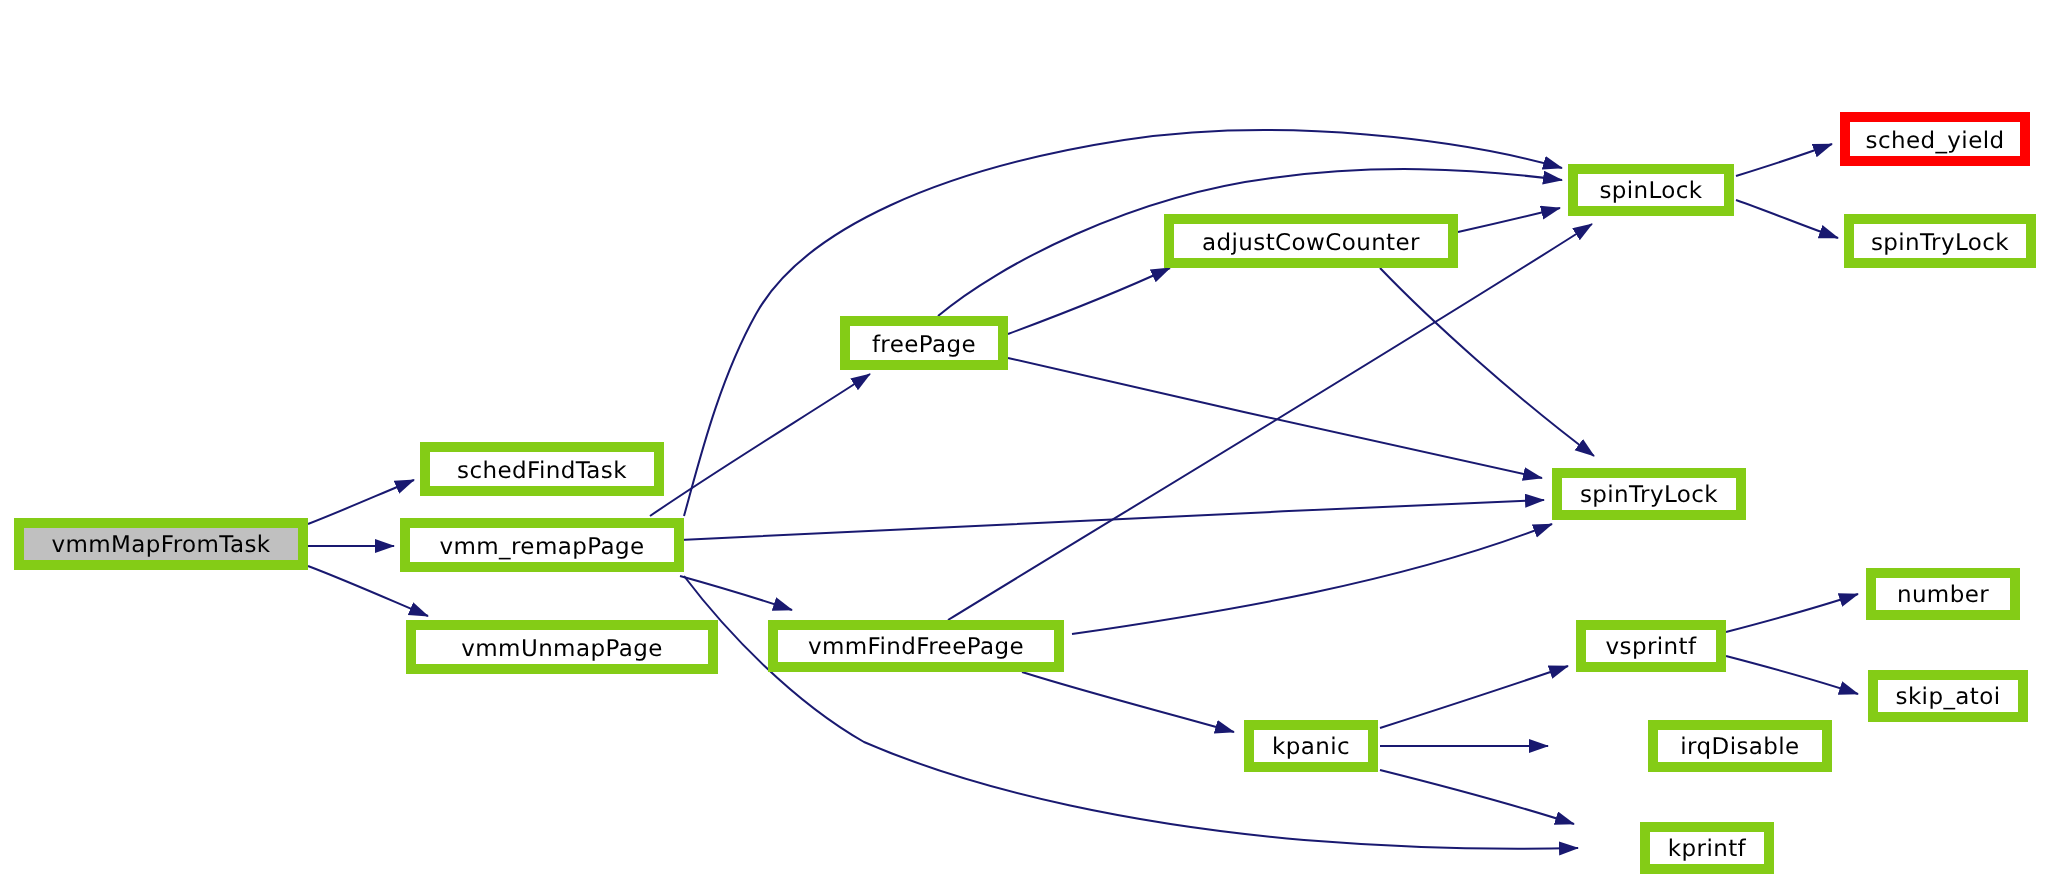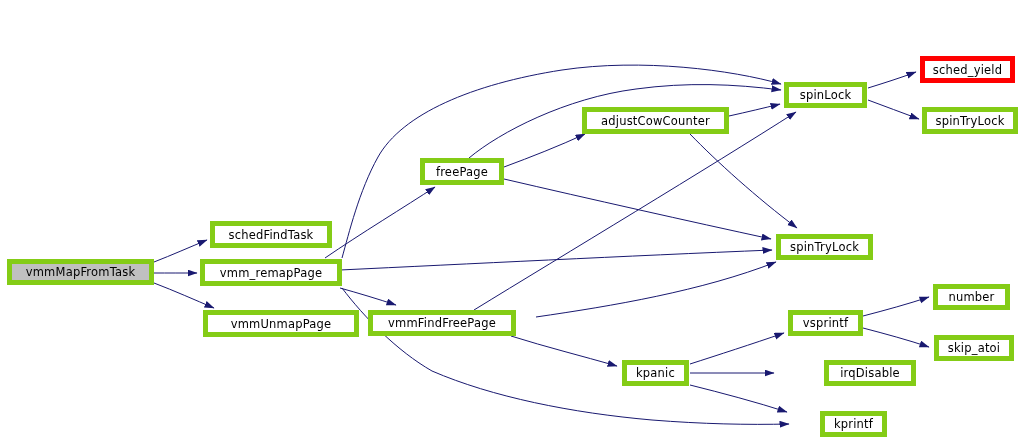--- a/index.html
+++ b/index.html
@@ -32,21 +32,21 @@
     cursor: pointer;
     letter-spacing: 0.2px;
   }
   
   #n-vmmMapFromTask  { left:7px;   top:259px; width:147px; height:26px; background:#c0c0c0; cursor:default; }
   #n-schedFindTask   { left:210px; top:209px; width:122px; height:27px;margin-top:12px; }
   #n-vmm_remapPage   { left:200px; top:259px; width:142px; height:27px; }
   #n-vmmUnmapPage    { left:203px; top:310px; width:156px; height:27px; }
   #n-freePage        { left:420px; top:158px; width:84px;  height:27px; }
   #n-adjustCowCounter{ left:582px; top:107px; width:147px; height:27px; }
-  #n-vmmFindFreePage { left:368px; top:310px; width:148px; height:26px; }
+  #n-vmmFindFreePage { left:384px; top:310px; width:148px; height:26px; }
   #n-spinLock        { left:784px; top:82px;  width:83px;  height:26px; }
   #n-sched_yield     { left:920px; top:56px;  width:95px;  height:27px; border-color:#ff0000; }
   #n-spinTryLock     { left:922px; top:107px; width:96px;  height:27px; }
   #n-spinUnlock      { left:776px; top:234px; width:97px;  height:26px; }
   #n-vsprintf        { left:788px; top:310px; width:75px;  height:26px; }
   #n-number          { left:933px; top:284px; width:77px;  height:26px; }
   #n-skip_atoi       { left:934px; top:335px; width:80px;  height:26px; }
   #n-kpanic          { left:622px; top:360px; width:67px;  height:26px; }
   #n-irqDisable      { left:824px; top:360px; width:92px;  height:26px; }
   #n-kprintf         { left:792px; top:411px; width:67px;  height:26px;margin-left:28px; }

